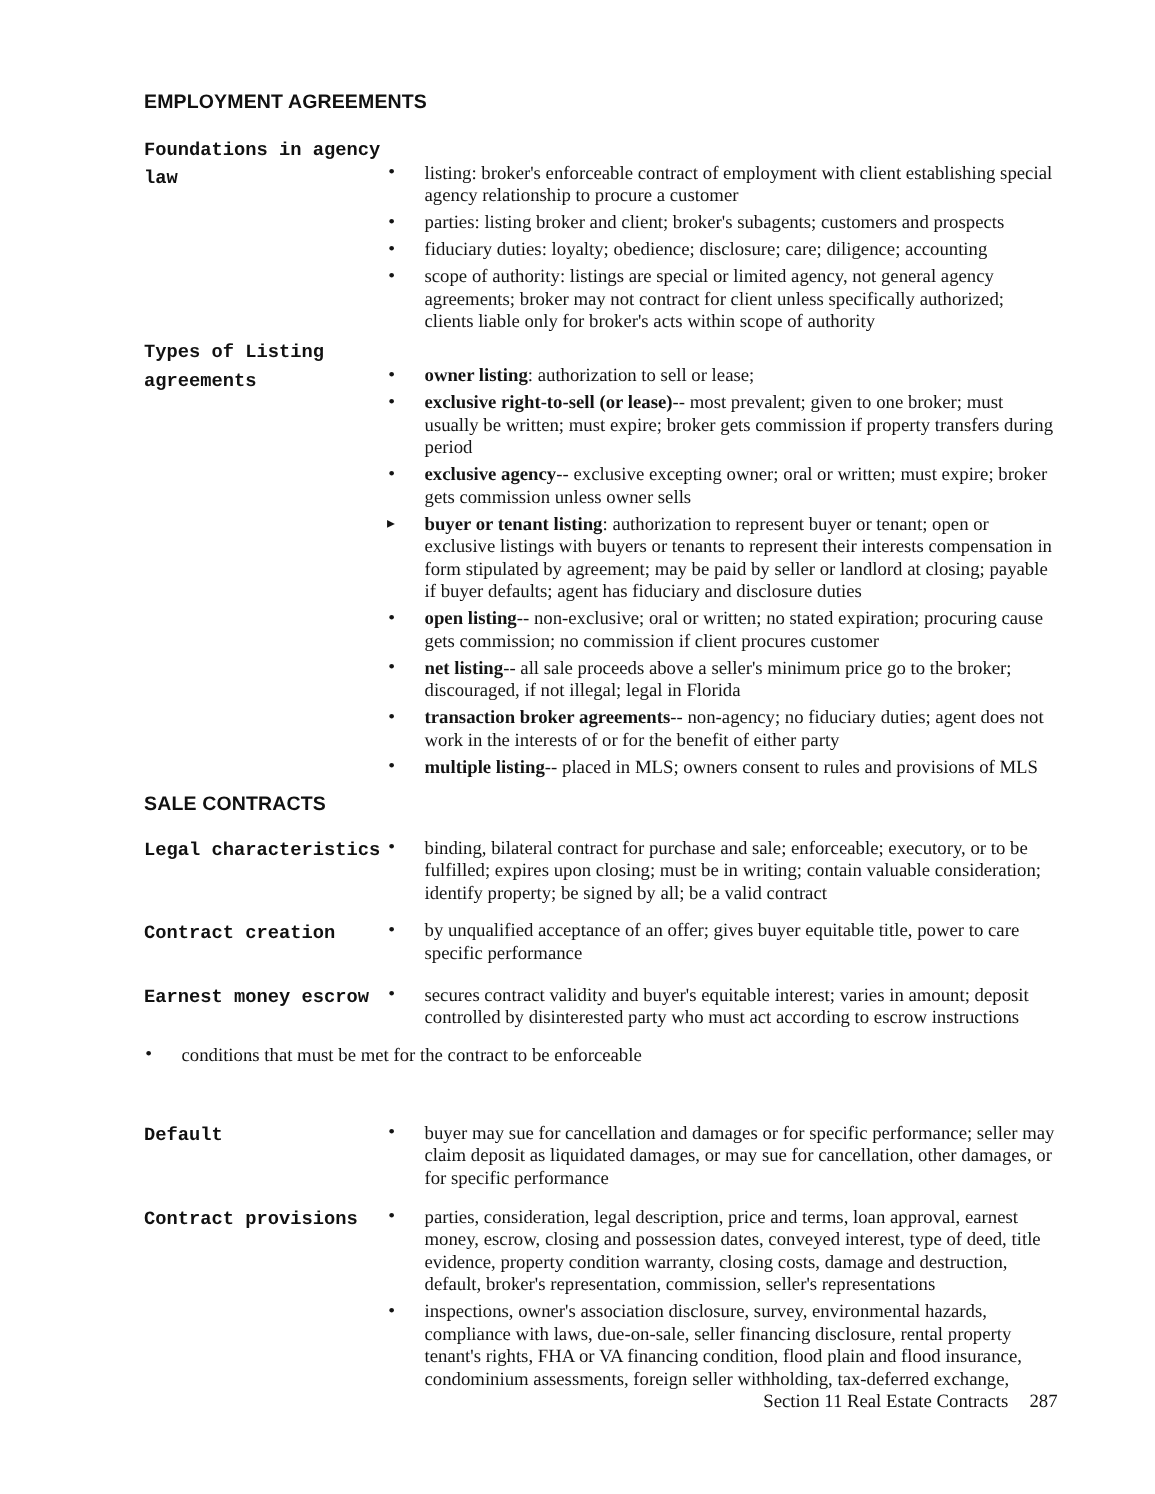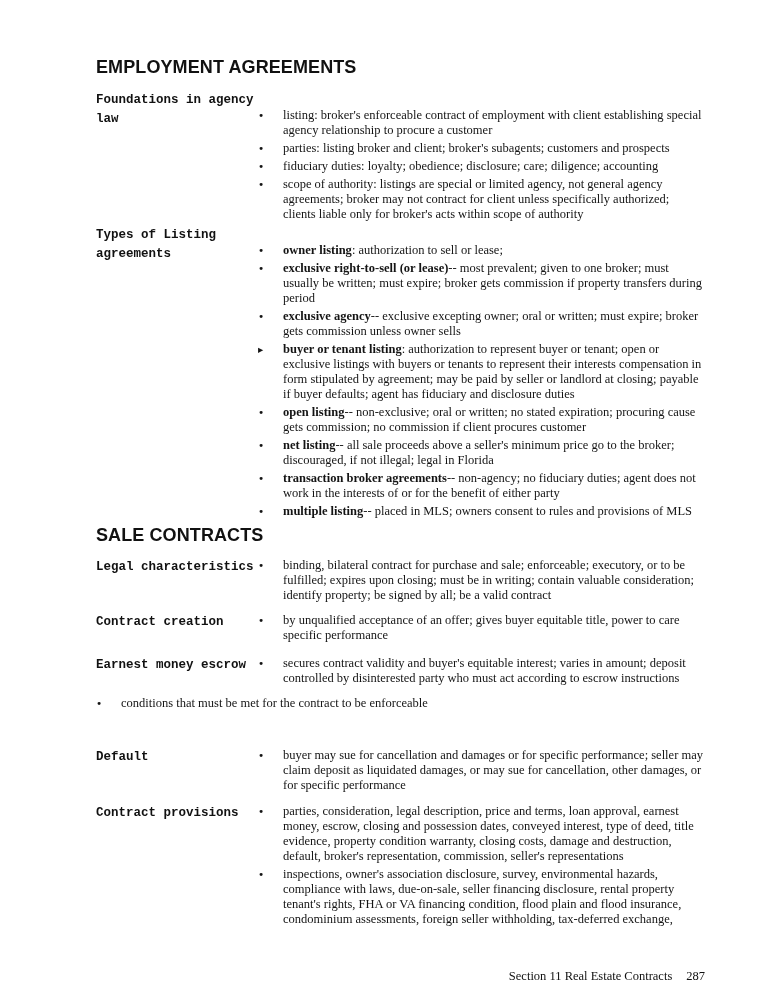--- a/index.html
+++ b/index.html
@@ -15,21 +15,21 @@
     box-sizing: border-box;
     width: 770px;
     height: 996px;
     padding: 60px 65px 0 96px;
     display: flex;
     flex-direction: column;
   }
   .main-heading {
     font-family: "Liberation Sans", sans-serif;
     font-weight: bold;
-    font-size: 18px;
+    font-size: 13px;
     line-height: 15px;
     letter-spacing: 0.1px;
     color: #111;
   }
   .main-heading.first { margin-bottom: 16px; }
   .main-heading.second { margin-top: 5px; margin-bottom: 15px; }
 
   .topic-row { display: flex; align-items: flex-start; }
   .topic-row.mb4  { margin-bottom: 4px; }
   .topic-row.mb10 { margin-bottom: 10px; }
@@ -60,21 +60,20 @@
     flex: 0 0 25px;
     width: 25px;
     font-family: "DejaVu Sans", sans-serif;
     font-size: 10.5px;
     line-height: 15px;
   }
   .item-body { flex: 1 1 auto; max-width: 424px; }
   .term-bold { font-weight: bold; }
 
   .page-footer {
-    margin-top: 42px;
     text-align: right;
     font-size: 12.5px;
     line-height: 15px;
     color: #111;
   }
   .footer-page-number { margin-left: 14px; }
 </style>
 </head>
 <body>
 

